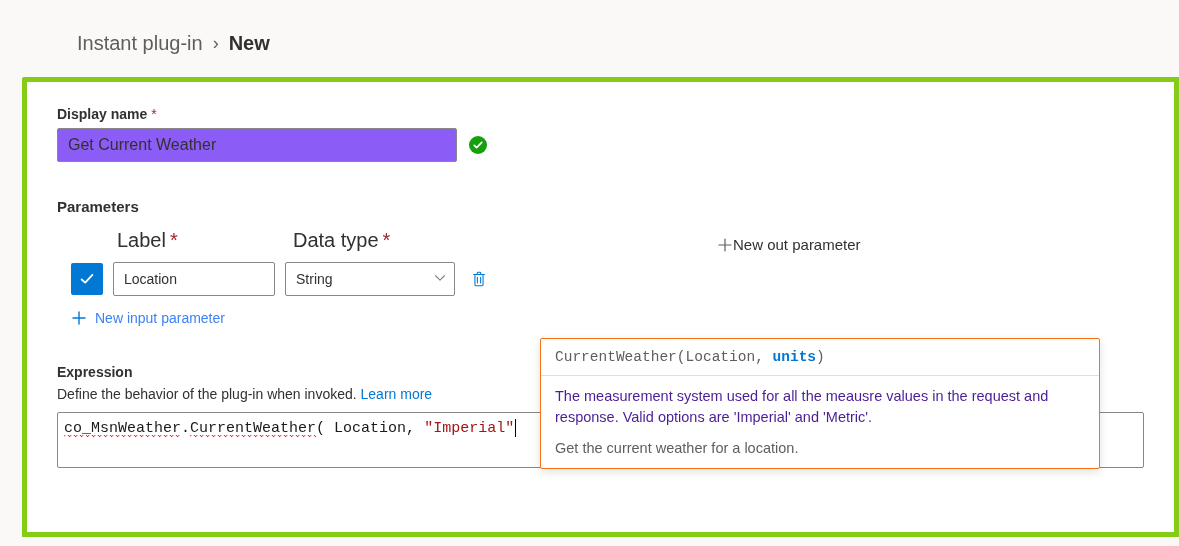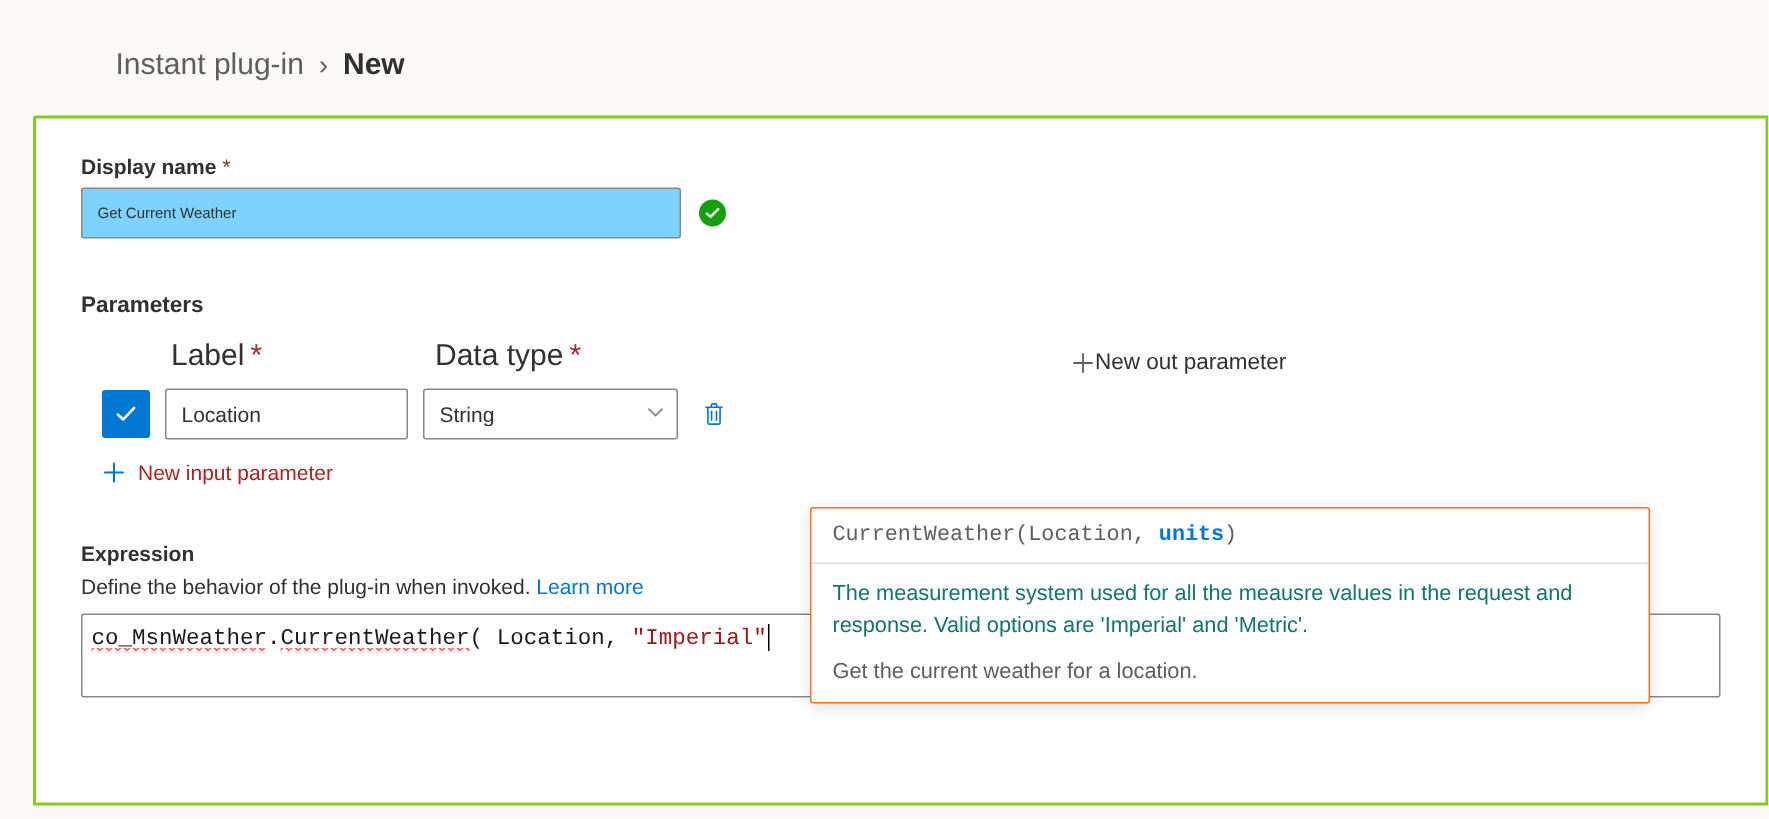--- a/index.html
+++ b/index.html
@@ -21,21 +21,21 @@
     gap: 10px;
     margin-left: 43px;
   }
   .breadcrumb .parent { color: #605e5c; }
   .breadcrumb .sep { color: #605e5c; font-size: 18px; }
   .breadcrumb .current { font-weight: 600; color: #323130; }
 
   .panel {
     background: #fff;
     margin: 22px 0 0 22px;
-    border: 2px solid #84cc16;
+    border: 5px solid #84cc16;
     border-top-left-radius: 2px;
     padding: 24px 30px 40px 30px;
     position: relative;
     height: 460px;
   }
 
   .field-label {
     font-size: 14px;
     font-weight: 600;
     color: #323130;
@@ -50,24 +50,24 @@
     display: flex;
     align-items: center;
     gap: 12px;
   }
   .text-input {
     width: 400px;
     height: 34px;
     border: 1px solid #8a8886;
     border-radius: 2px;
     padding: 12px 10px;
-    font-size: 10px;
+    font-size: 16px;
     font-family: inherit;
     color: #323130;
-    background: #7dd3fc;
+    background: #8b5cf6;
   }
 
   .check-ok {
     width: 18px; height: 18px;
     background: #13a10e;
     border-radius: 50%;
     display: flex; align-items: center; justify-content: center;
   }
   .check-ok svg { width: 12px; height: 12px; }
 
@@ -128,21 +128,21 @@
   }
   .icon-btn {
     width: 28px; height: 28px;
     display: flex; align-items: center; justify-content: center;
     color: #0078d4;
     cursor: pointer;
   }
 
   .link-btn {
     display: flex; align-items: center; gap: 8px;
-    color: #b91c1c;
+    color: #3b82f6;
     font-size: 14px;
     cursor: pointer;
     margin-top: 14px;
     margin-left: 14px;
   }
 
   .new-out {
     position: absolute;
     left: 690px;
     top: 154px;
@@ -204,21 +204,21 @@
   }
   .isig {
     padding: 10px 14px;
     border-bottom: 1px solid #e1dfdd;
     font-family: "Consolas", "Courier New", monospace;
     color: #605e5c;
   }
   .isig .cur { color: #0078d4; font-weight: 600; }
   .idesc {
     padding: 10px 14px 8px 14px;
-    color: #0f766e;
+    color: #4c1d95;
     line-height: 1.45;
   }
   .idesc2 {
     padding: 4px 14px 12px 14px;
     color: #605e5c;
   }
 </style>
 </head>
 <body>
 

